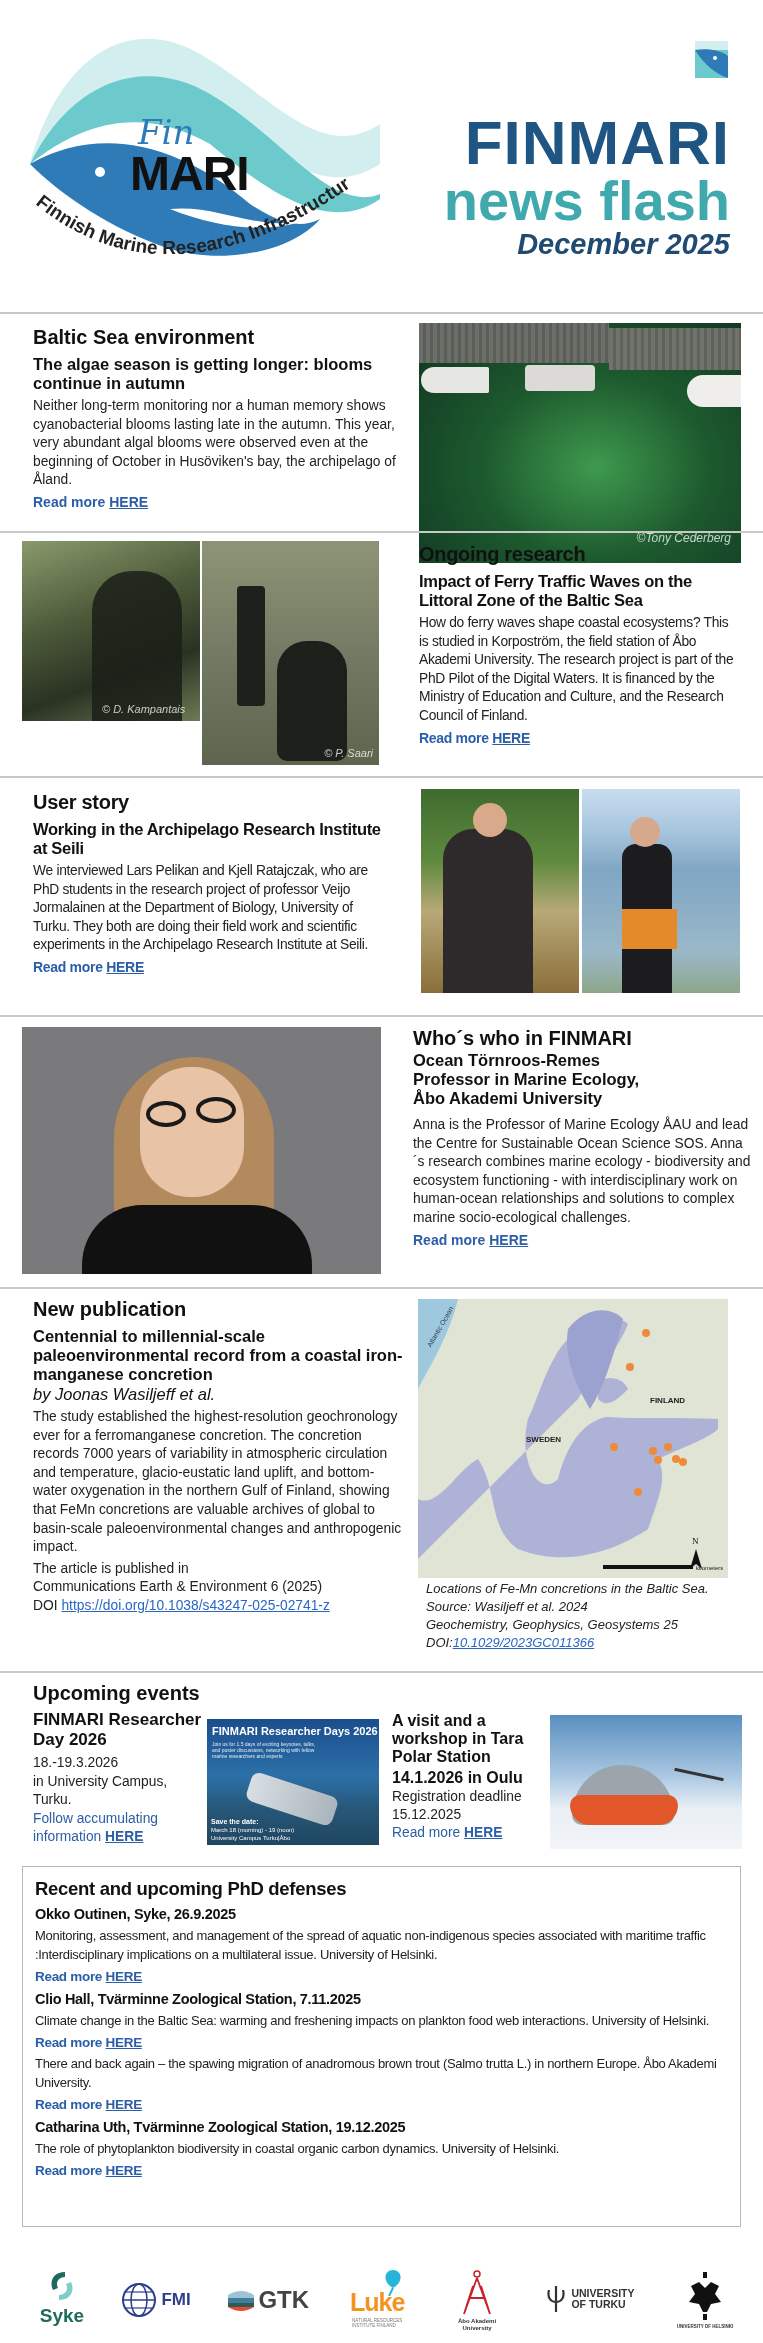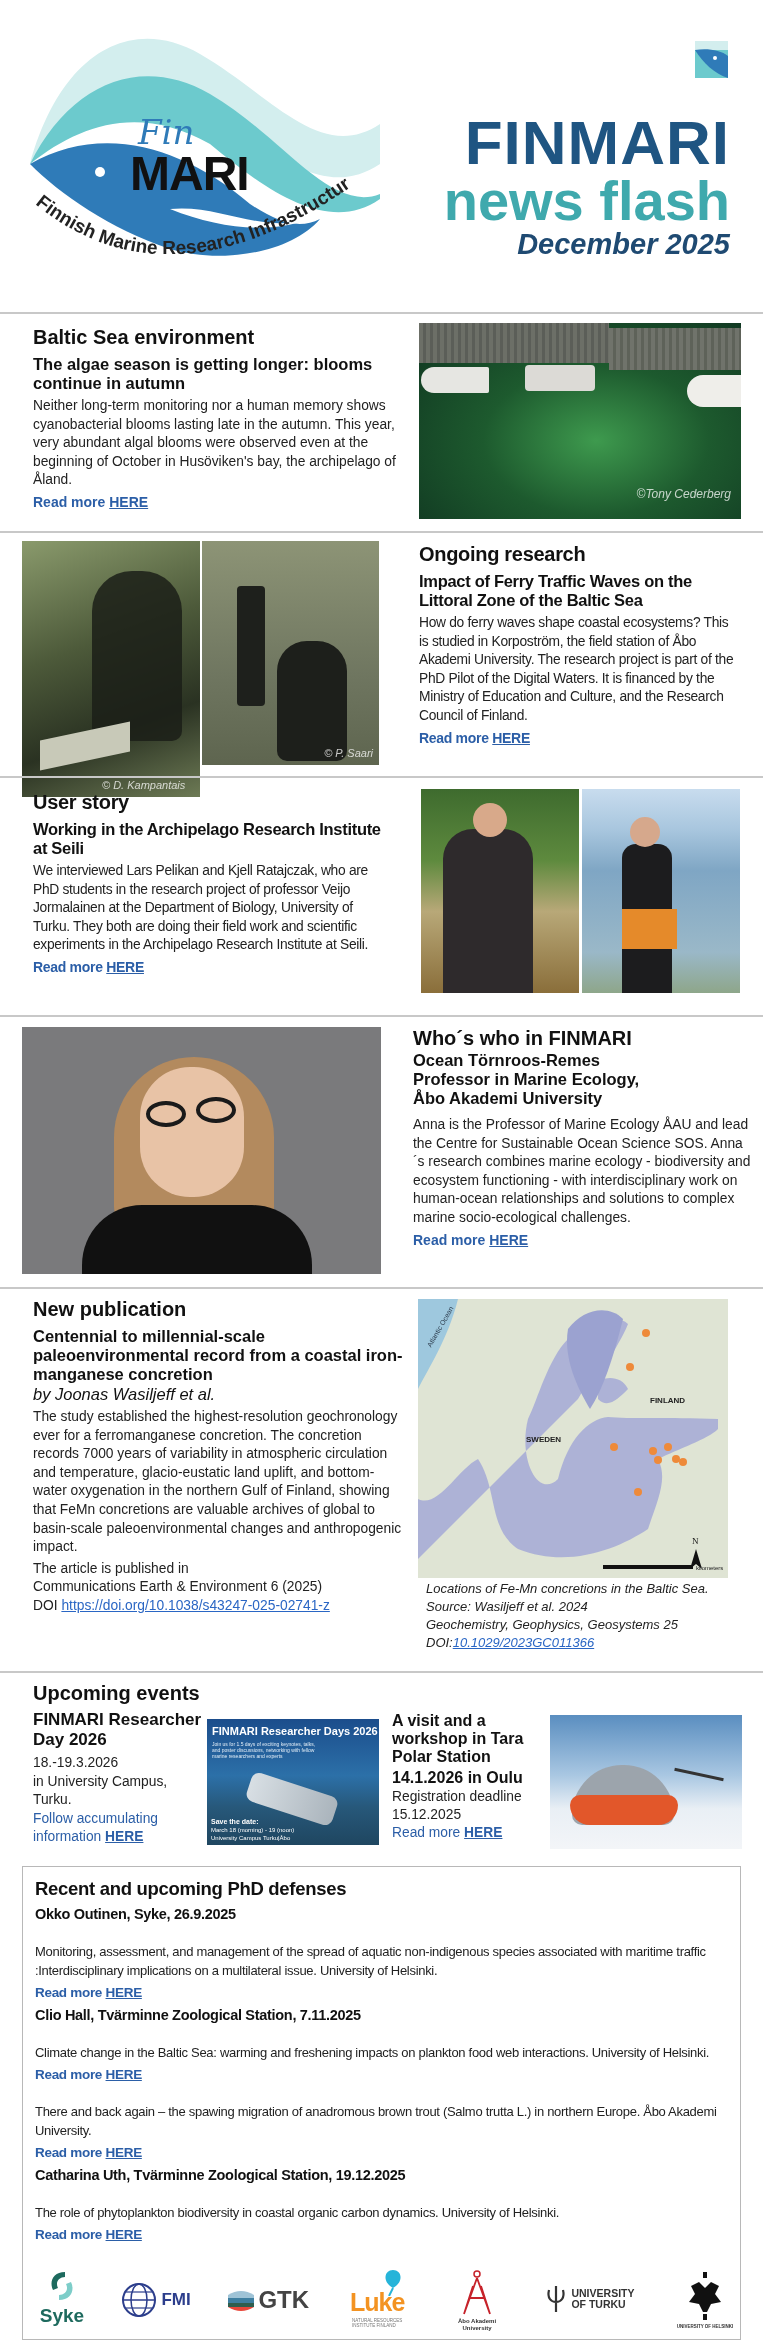--- a/index.html
+++ b/index.html
@@ -21,23 +21,23 @@
   .art-title { font-size: 16.5px; font-weight: bold; color: #111; line-height: 19px; margin-top: 6px; }
   .art-body { font-size: 13.8px; color: #222; line-height: 18.6px; margin-top: 4px; }
   .read-more { font-size: 14px; font-weight: bold; color: #2b5ea7; margin-top: 3px; line-height: 19px; }
   .read-more .here { text-decoration: underline; cursor: pointer; }
   .cond { letter-spacing: -0.3px; }
 
   .photo { position: absolute; overflow: hidden; }
   .credit { position: absolute; font-size: 11px; font-style: italic; color: rgba(255,255,255,0.75); }
 
   
-  .phd-box { position: absolute; left: 22px; top: 1866px; width: 719px; height: 474px; border: 1.5px solid #b8b8b8; padding: 10px 9px 0 12px; }
+  .phd-box { position: absolute; left: 22px; top: 1866px; width: 719px; height: 361px; border: 1.5px solid #b8b8b8; padding: 10px 9px 0 12px; }
   .phd-title { font-size: 14.5px; font-weight: bold; color: #111; line-height: 20px; margin-top: 3px; }
-  .phd-desc { font-size: 13px; color: #222; line-height: 19px; margin-top: 18px; padding-right: 14px; }
+  .phd-desc { font-size: 13px; color: #222; line-height: 19px; margin-top: 2px; padding-right: 14px; }
 
   
   .partners { position: absolute; left: 0; top: 2270px; width: 763px; height: 66px; }
   .plogo { position: absolute; }
 </style>
 </head>
 <body>
 
 <div class="abs logo-wrap">
   <svg width="360" height="270" viewBox="0 0 360 270">
@@ -73,32 +73,32 @@
 <div class="divider" style="top:312px;"></div>
 
 <div class="abs" style="left:33px;top:325px;width:370px;">
   <div class="sec-head">Baltic Sea environment</div>
   <div class="art-title">The algae season is getting longer: blooms continue in autumn</div>
   <div class="art-body">Neither long-term monitoring nor a human memory shows cyanobacterial blooms lasting late in the autumn. This year, very abundant algal blooms were observed even at the beginning of October in Husöviken's bay, the archipelago of Åland.</div>
   <div class="read-more">
     <span>Read more </span><a class="here">HERE</a>
   </div>
 </div>
-<div class="photo" style="left:419px;top:323px;width:322px;height:196px;background:radial-gradient(ellipse at 55% 60%, #3e9a4e 0%, #1d5a2e 45%, #0f3320 100%);">
+<div class="photo" style="left:419px;top:323px;width:322px;height:240px;background:radial-gradient(ellipse at 55% 60%, #3e9a4e 0%, #1d5a2e 45%, #0f3320 100%);">
   <div class="abs" style="left:0;top:0;width:190px;height:40px;background:repeating-linear-gradient(90deg,#6c6f67 0 4px,#5b5e58 4px 7px);"></div>
   <div class="abs" style="left:190px;top:5px;width:132px;height:42px;background:repeating-linear-gradient(90deg,#70736b 0 4px,#5e6259 4px 7px);"></div>
   <div class="abs" style="left:2px;top:44px;width:68px;height:26px;background:#e6e6e2;border-radius:30px 4px 4px 30px;"></div>
   <div class="abs" style="left:106px;top:42px;width:70px;height:26px;background:#dcdad6;border-radius:4px;"></div>
   <div class="abs" style="left:268px;top:52px;width:54px;height:32px;background:#efeeea;border-radius:30px 0 0 30px;"></div>
   <div class="credit" style="right:10px;bottom:18px;font-size:12px;">©Tony Cederberg</div>
 </div>
 
 <div class="divider" style="top:531px;"></div>
 
-<div class="photo" style="left:22px;top:541px;width:178px;height:256px;background:linear-gradient(160deg,#8a9a6c 0%,#4d5a3a 40%,#2a3222 70%,#6d7a55 100%);text-align:center;">
+<div class="photo" style="left:22px;top:541px;width:178px;height:180px;background:linear-gradient(160deg,#8a9a6c 0%,#4d5a3a 40%,#2a3222 70%,#6d7a55 100%);text-align:center;">
   <div class="abs" style="left:70px;top:30px;width:90px;height:170px;background:#1b1e18;border-radius:40px 40px 10px 10px;opacity:0.85;"></div>
   <div class="abs" style="left:18px;top:190px;width:90px;height:30px;background:#c8c9b8;transform:skewY(-12deg);"></div>
   <div class="credit" style="left:80px;bottom:6px;">© D. Kampantais</div>
 </div>
 <div class="photo" style="left:202px;top:541px;width:177px;height:224px;background:linear-gradient(180deg,#8d9476 0%,#6f7660 60%,#5e654f 100%);">
   <div class="abs" style="left:35px;top:45px;width:28px;height:120px;background:#1e201c;border-radius:4px;"></div>
   <div class="abs" style="left:75px;top:100px;width:70px;height:120px;background:#1d1f1b;border-radius:30px 30px 10px 10px;"></div>
   <div class="credit" style="right:6px;bottom:6px;">© P. Saari</div>
 </div>
 <div class="abs cond" style="left:419px;top:542px;width:320px;">

